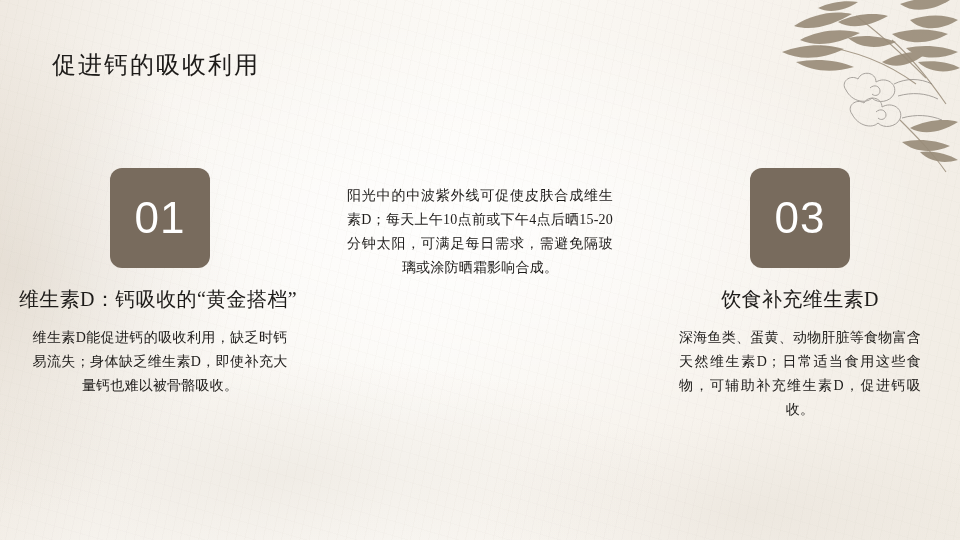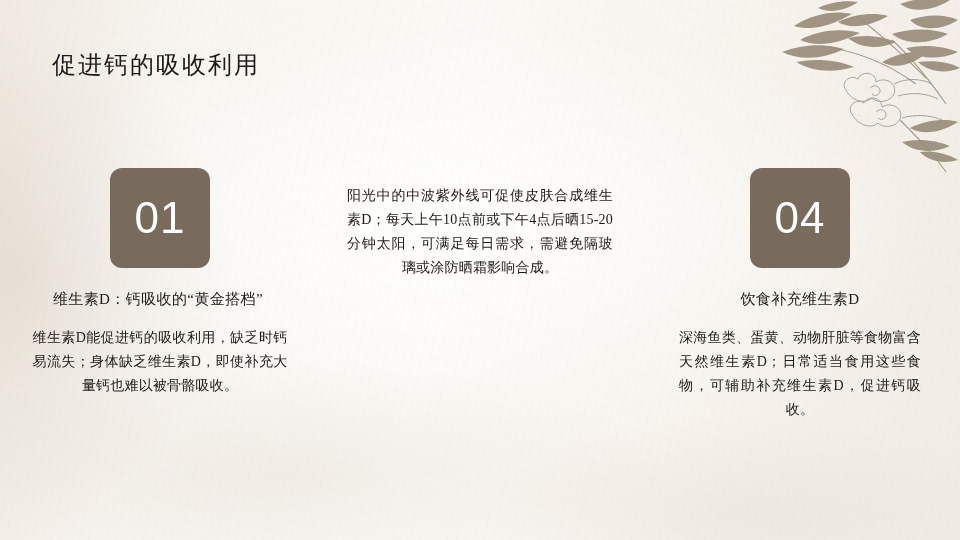--- a/index.html
+++ b/index.html
@@ -103,21 +103,21 @@
     font-family: "Liberation Sans", "DejaVu Sans", sans-serif;
     font-size: 44px;
     line-height: 1;
     letter-spacing: 1px;
     font-weight: 400;
     text-align: right;
   }
 
   .col-head {
     margin-top: 20px;
-    font-size: 15px;
+    font-size: 20px;
     line-height: 22px;
     color: #1d1b19;
     letter-spacing: 0.4px;
     text-align: center;
     white-space: nowrap;
   }
 
   .col-body {
     margin-top: 16px;
     font-size: 14px;
@@ -191,19 +191,19 @@
       <div class="badge">01</div>
       <div class="col-head">维生素D：钙吸收的“黄金搭档”</div>
       <div class="col-body">维生素D能促进钙的吸收利用，缺乏时钙易流失；身体缺乏维生素D，即使补充大量钙也难以被骨骼吸收。</div>
     </div>
 
     <div class="col col-2">
       <div class="col-body">阳光中的中波紫外线可促使皮肤合成维生素D；每天上午10点前或下午4点后晒15-20分钟太阳，可满足每日需求，需避免隔玻璃或涂防晒霜影响合成。</div>
     </div>
 
     <div class="col col-3">
-      <div class="badge">04</div>
+      <div class="badge">03</div>
       <div class="col-head">饮食补充维生素D</div>
       <div class="col-body">深海鱼类、蛋黄、动物肝脏等食物富含天然维生素D；日常适当食用这些食物，可辅助补充维生素D，促进钙吸收。</div>
     </div>
 
   </div>
 </div>
 
 </body></html>

